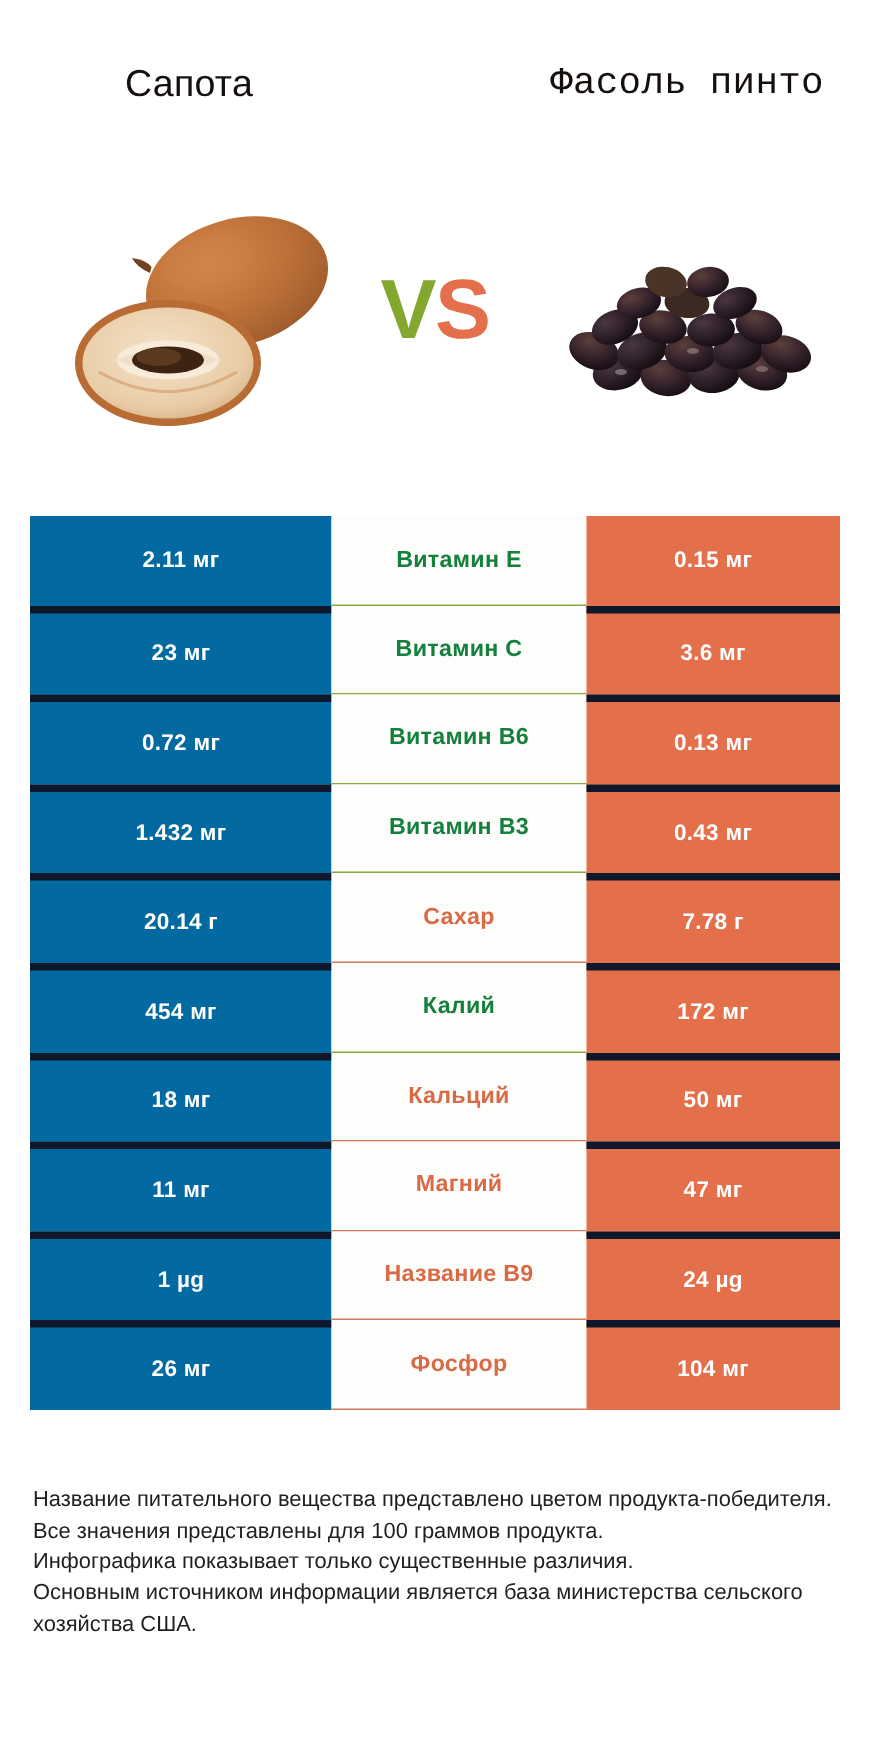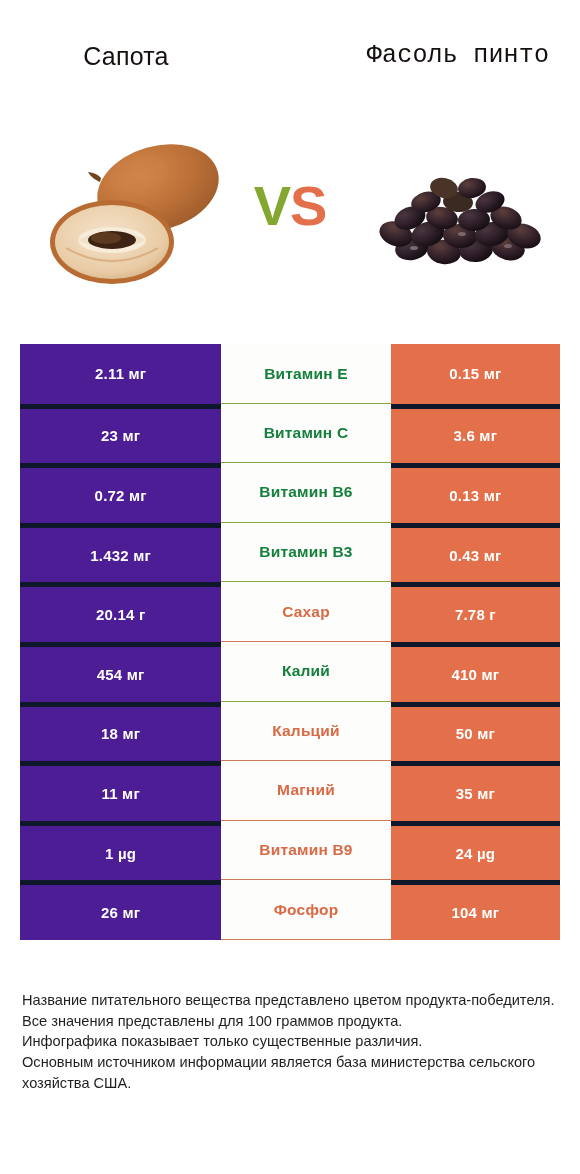--- a/index.html
+++ b/index.html
@@ -75,21 +75,21 @@
     display: flex;
     align-items: center;
     justify-content: center;
     font-size: 15px;
     font-weight: 700;
     letter-spacing: 0.2px;
     white-space: nowrap;
   }
   .cell-left {
     width: 214px;
-    background: #4c1d95;
+    background: #0369a1;
     color: #ffffff;
   }
   .cell-right {
     width: 180px;
     background: #e3704a;
     color: #ffffff;
   }
   .cell-mid {
     width: 180px;
     background: #fdfdfb;
@@ -229,35 +229,35 @@
       <div class="cell cell-right">0.43 мг</div>
     </div>
     <div class="row">
       <div class="cell cell-left">20.14 г</div>
       <div class="cell cell-mid win-right">Сахар</div>
       <div class="cell cell-right">7.78 г</div>
     </div>
     <div class="row">
       <div class="cell cell-left">454 мг</div>
       <div class="cell cell-mid win-left">Калий</div>
-      <div class="cell cell-right">410 мг</div>
+      <div class="cell cell-right">172 мг</div>
     </div>
     <div class="row">
       <div class="cell cell-left">18 мг</div>
       <div class="cell cell-mid win-right">Кальций</div>
       <div class="cell cell-right">50 мг</div>
     </div>
     <div class="row">
       <div class="cell cell-left">11 мг</div>
       <div class="cell cell-mid win-right">Магний</div>
-      <div class="cell cell-right">35 мг</div>
+      <div class="cell cell-right">47 мг</div>
     </div>
     <div class="row">
       <div class="cell cell-left">1 µg</div>
-      <div class="cell cell-mid win-right">Витамин B9</div>
+      <div class="cell cell-mid win-right">Название B9</div>
       <div class="cell cell-right">24 µg</div>
     </div>
     <div class="row">
       <div class="cell cell-left">26 мг</div>
       <div class="cell cell-mid win-right">Фосфор</div>
       <div class="cell cell-right">104 мг</div>
     </div>
   </div>
 
 <div class="footer">

